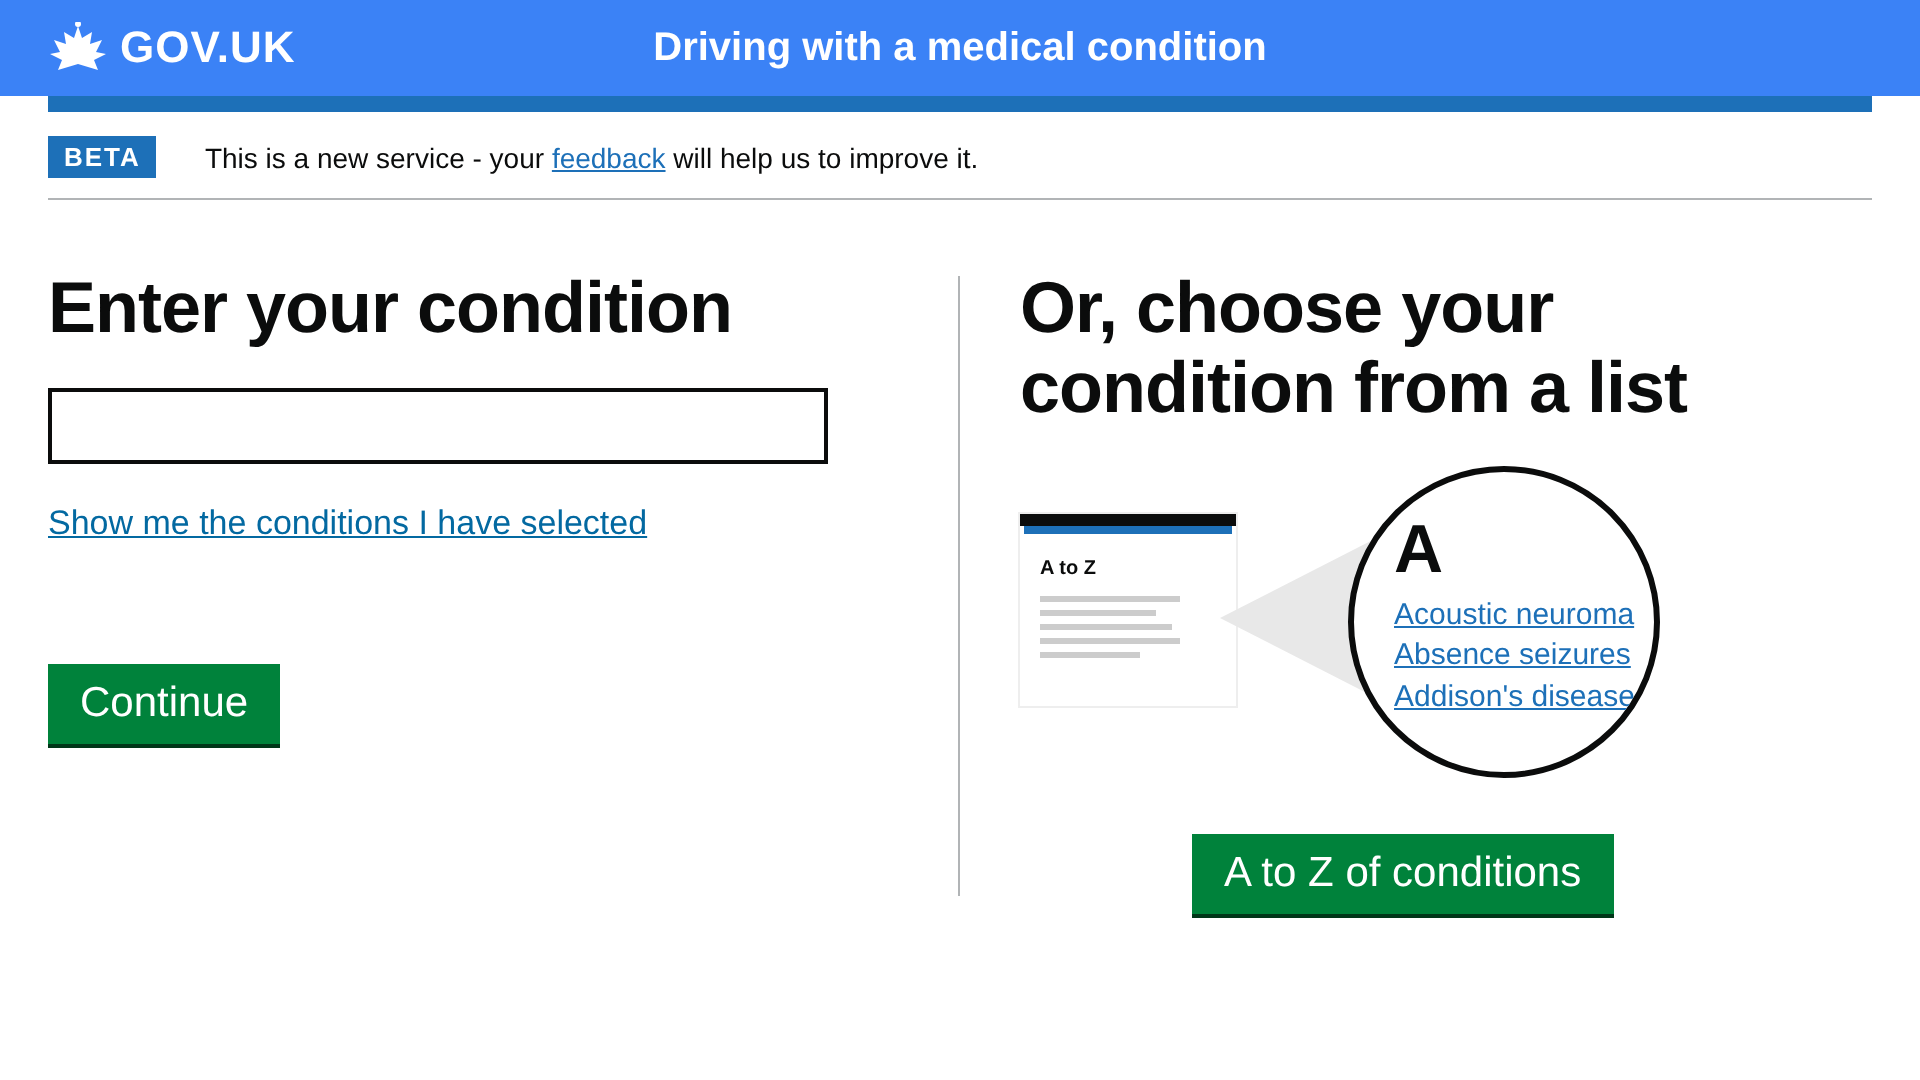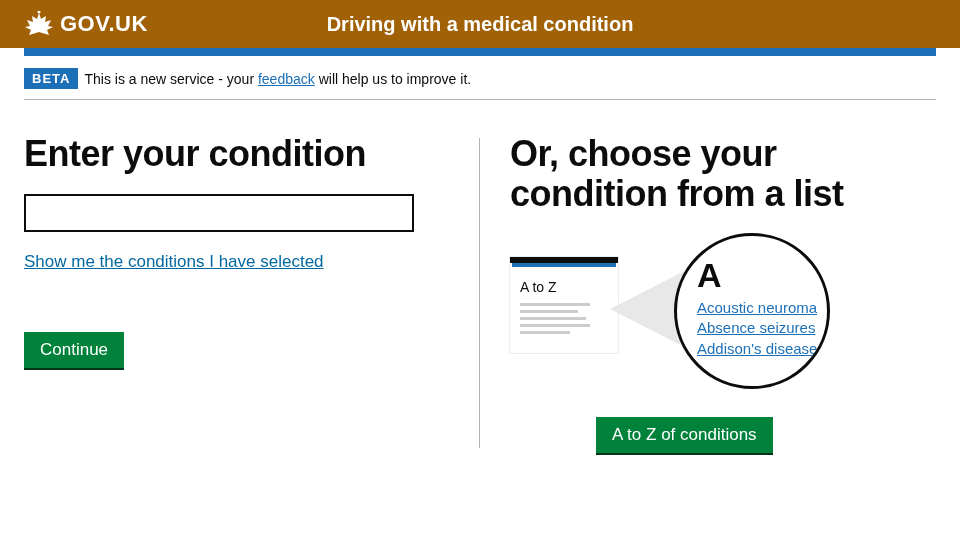--- a/index.html
+++ b/index.html
@@ -5,21 +5,21 @@
   * { box-sizing: border-box; margin: 0; padding: 0; }
   body {
     font-family: "Helvetica Neue", Arial, sans-serif;
     width: 960px;
     height: 540px;
     overflow: hidden;
     background: #fff;
     color: #0b0c0c;
   }
   .header {
-    background: #a16207;
+    background: #3b82f6;
     color: #fff;
     height: 48px;
     display: flex;
     align-items: center;
     padding: 0 24px;
     position: relative;
   }
   .crown-logo {
     display: flex;
     align-items: center;
@@ -43,21 +43,21 @@
     background: #1d70b8;
     margin: 0 24px;
   }
   .phase-banner {
     margin: 12px 24px 0 24px;
     padding-bottom: 10px;
     border-bottom: 1px solid #b1b4b6;
     font-size: 14px;
     display: flex;
     align-items: center;
-    gap: 6px;
+    gap: 24px;
   }
   .beta-tag {
     background: #1d70b8;
     color: #fff;
     font-weight: 700;
     padding: 3px 8px;
     font-size: 13px;
     letter-spacing: 1px;
   }
   .phase-banner a { color: #1d70b8; }
@@ -101,21 +101,21 @@
     display: inline-block;
     color: #0369a1;
     font-size: 17px;
     margin-bottom: 20px;
     text-decoration: underline;
   }
   .btn-green {
     background: #00823b;
     color: #fff;
     border: none;
-    font-size: 17px;
+    font-size: 21px;
     padding: 8px 16px;
     cursor: pointer;
     box-shadow: 0 2px 0 #003618;
     font-family: inherit;
   }
   .btn-continue { margin-top: 40px; }
   .illus {
     position: relative;
     margin-top: 30px;
     height: 200px;
@@ -125,21 +125,21 @@
     left: 0;
     top: 14px;
     width: 108px;
     height: 96px;
     background: #fff;
     box-shadow: 0 0 0 1px #eee;
   }
   .mini-top-black { height: 6px; background: #0b0c0c; }
   .mini-top-blue { height: 4px; background: #1d70b8; margin: 0 2px; }
   .mini-body { padding: 12px 10px 8px 10px; }
-  .mini-atoz { font-size: 14px; font-weight: 400; margin-bottom: 8px; }
+  .mini-atoz { font-size: 10px; font-weight: 700; margin-bottom: 8px; }
   .mini-line { height: 3px; background: #ccc; margin-bottom: 4px; }
   .mini-line.w1 { width: 70px; }
   .mini-line.w2 { width: 58px; }
   .mini-line.w3 { width: 66px; }
   .mini-line.w4 { width: 50px; }
   .cone {
     position: absolute;
     left: 100px;
     top: 20px;
     width: 0; height: 0;

